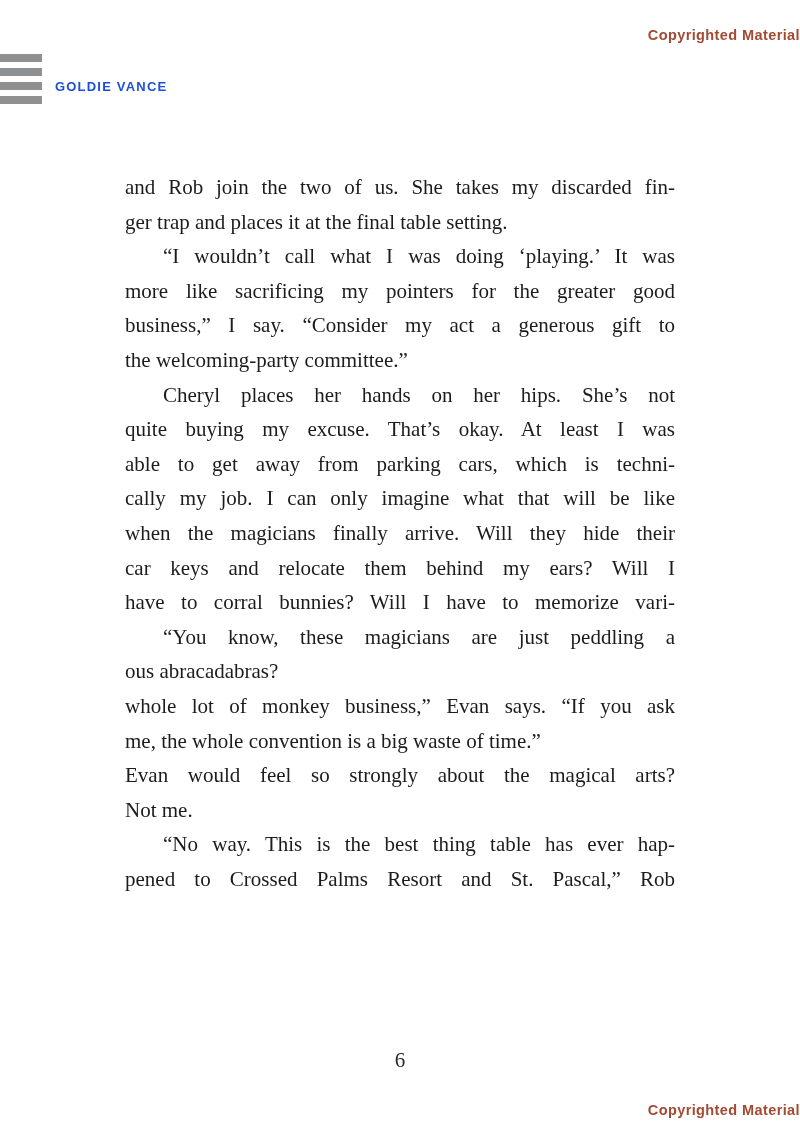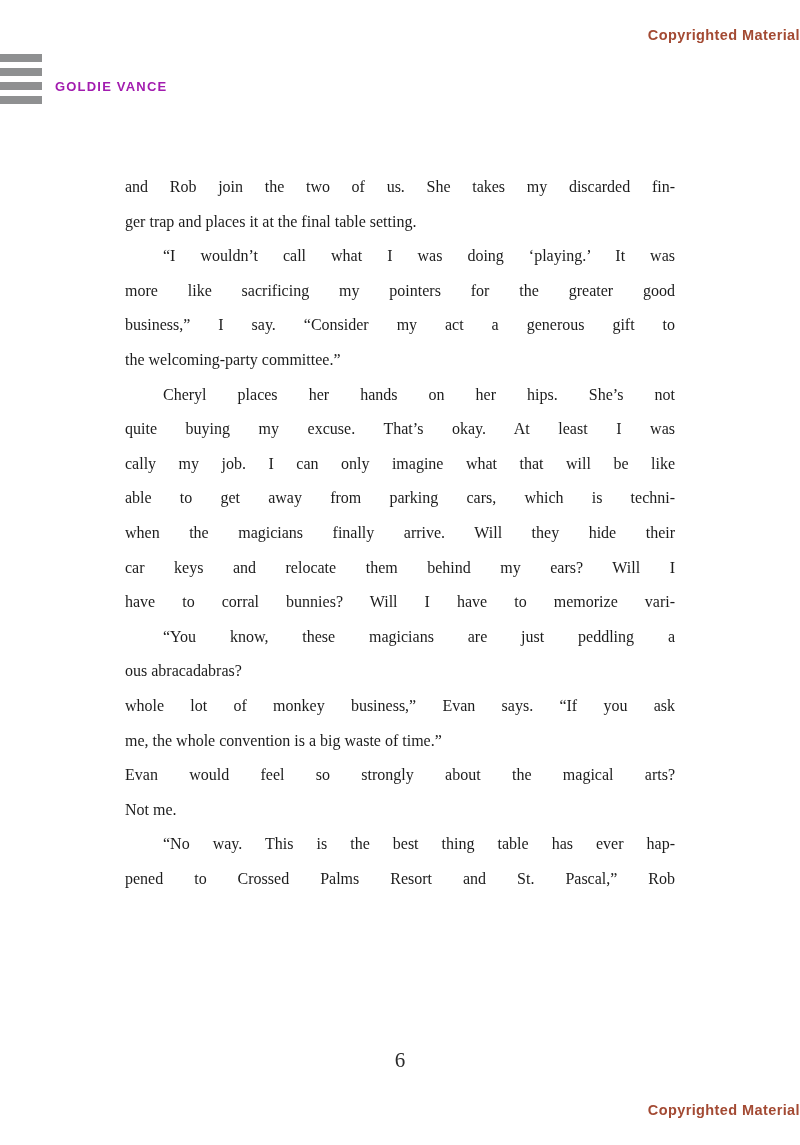--- a/index.html
+++ b/index.html
@@ -44,30 +44,30 @@
     margin-bottom: 6px;
   }
   .running-head {
     position: absolute;
     left: 55px;
     top: 79px;
     font-family: "Liberation Sans", sans-serif;
     font-size: 13px;
     font-weight: bold;
     letter-spacing: 1.2px;
-    color: #a21caf;
+    color: #1d4ed8;
   }
 
   
   .text-block {
     position: absolute;
     left: 125px;
     top: 170px;
     width: 550px;
-    font-size: 16px;
+    font-size: 21px;
     line-height: 34.6px;
     color: #1c1c1c;
   }
   .text-block .line {
     text-align: justify;
     text-align-last: justify;
     white-space: normal;
   }
   .text-block .line.last {
     text-align-last: left;
@@ -105,22 +105,22 @@
 
   <div class="text-block">
       <div class="line">and Rob join the two of us. She takes my discarded fin-</div>
       <div class="line last">ger trap and places it at the final table setting.</div>
       <div class="line indent">“I wouldn’t call what I was doing ‘playing.’ It was</div>
       <div class="line">more like sacrificing my pointers for the greater good</div>
       <div class="line">business,” I say. “Consider my act a generous gift to</div>
       <div class="line last">the welcoming-party committee.”</div>
       <div class="line indent">Cheryl places her hands on her hips. She’s not</div>
       <div class="line">quite buying my excuse. That’s okay. At least I was</div>
+      <div class="line">able to get away from parking cars, which is techni-</div>
       <div class="line">cally my job. I can only imagine what that will be like</div>
-      <div class="line">able to get away from parking cars, which is techni-</div>
       <div class="line">when the magicians finally arrive. Will they hide their</div>
       <div class="line">car keys and relocate them behind my ears? Will I</div>
       <div class="line">have to corral bunnies? Will I have to memorize vari-</div>
       <div class="line indent">“You know, these magicians are just peddling a</div>
       <div class="line last">ous abracadabras?</div>
       <div class="line">whole lot of monkey business,” Evan says. “If you ask</div>
       <div class="line last">me, the whole convention is a big waste of time.”</div>
       <div class="line">Evan would feel so strongly about the magical arts?</div>
       <div class="line last">Not me.</div>
       <div class="line indent">“No way. This is the best thing table has ever hap-</div>

